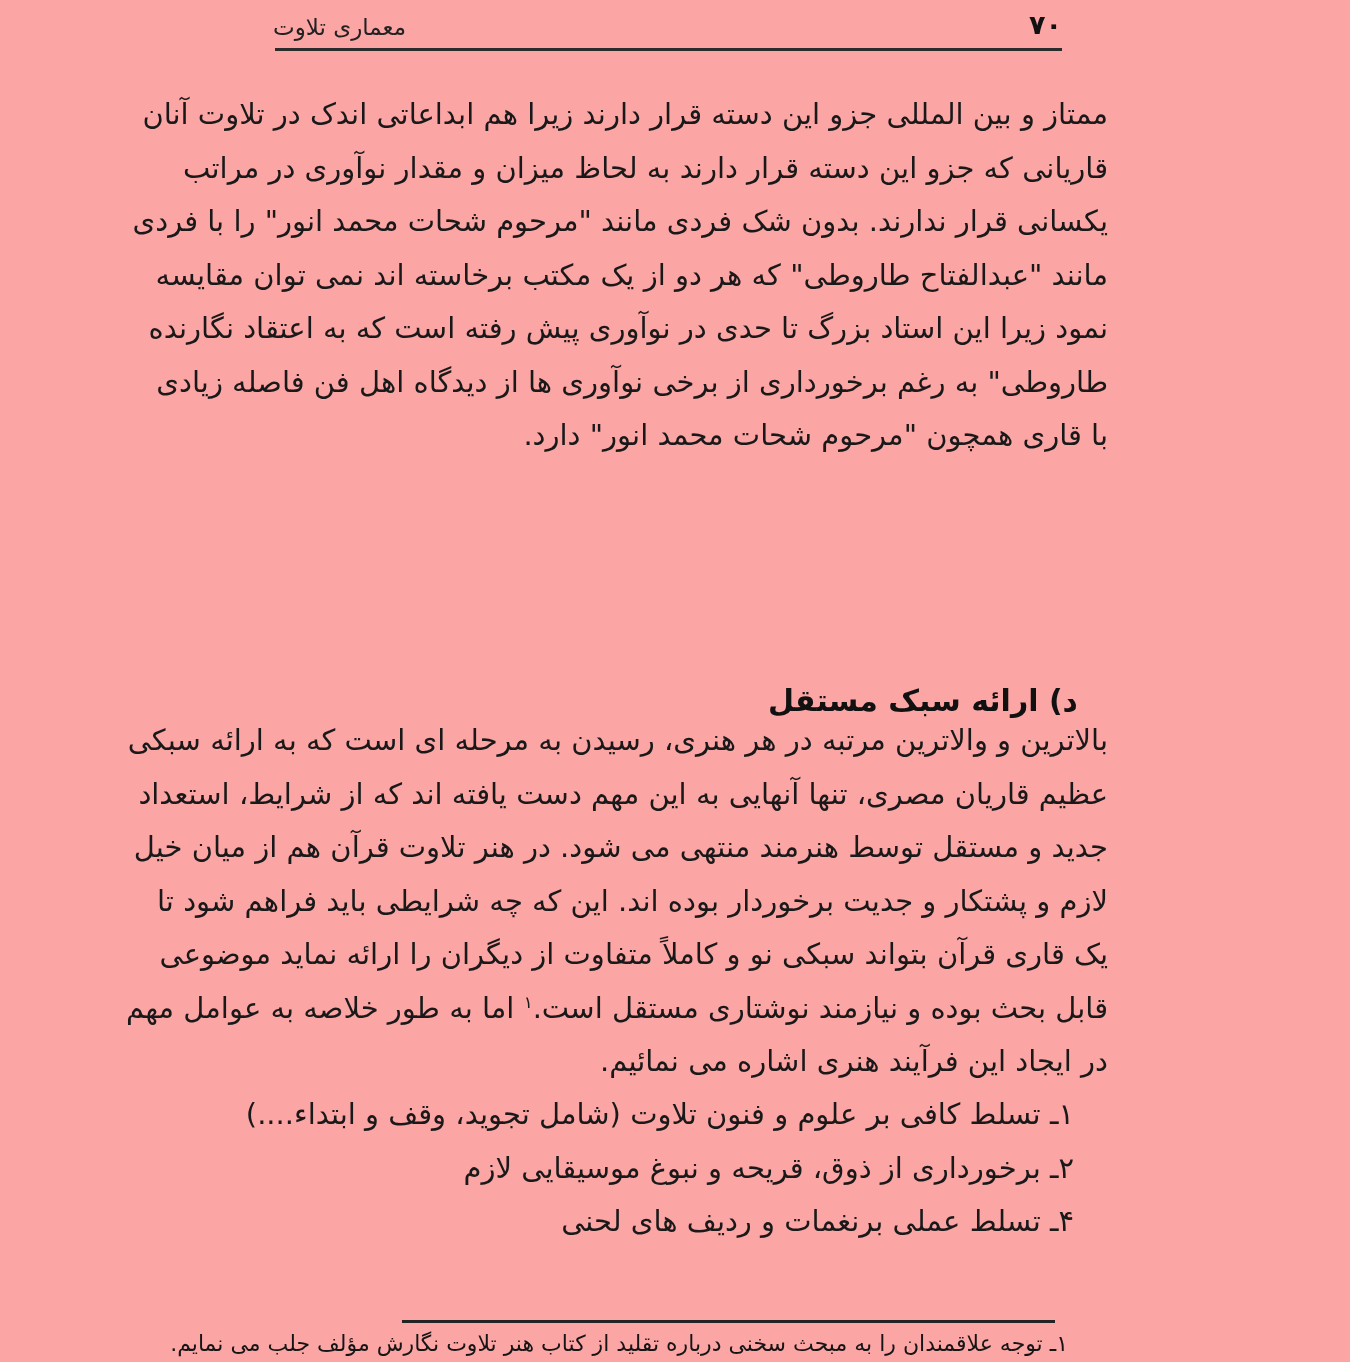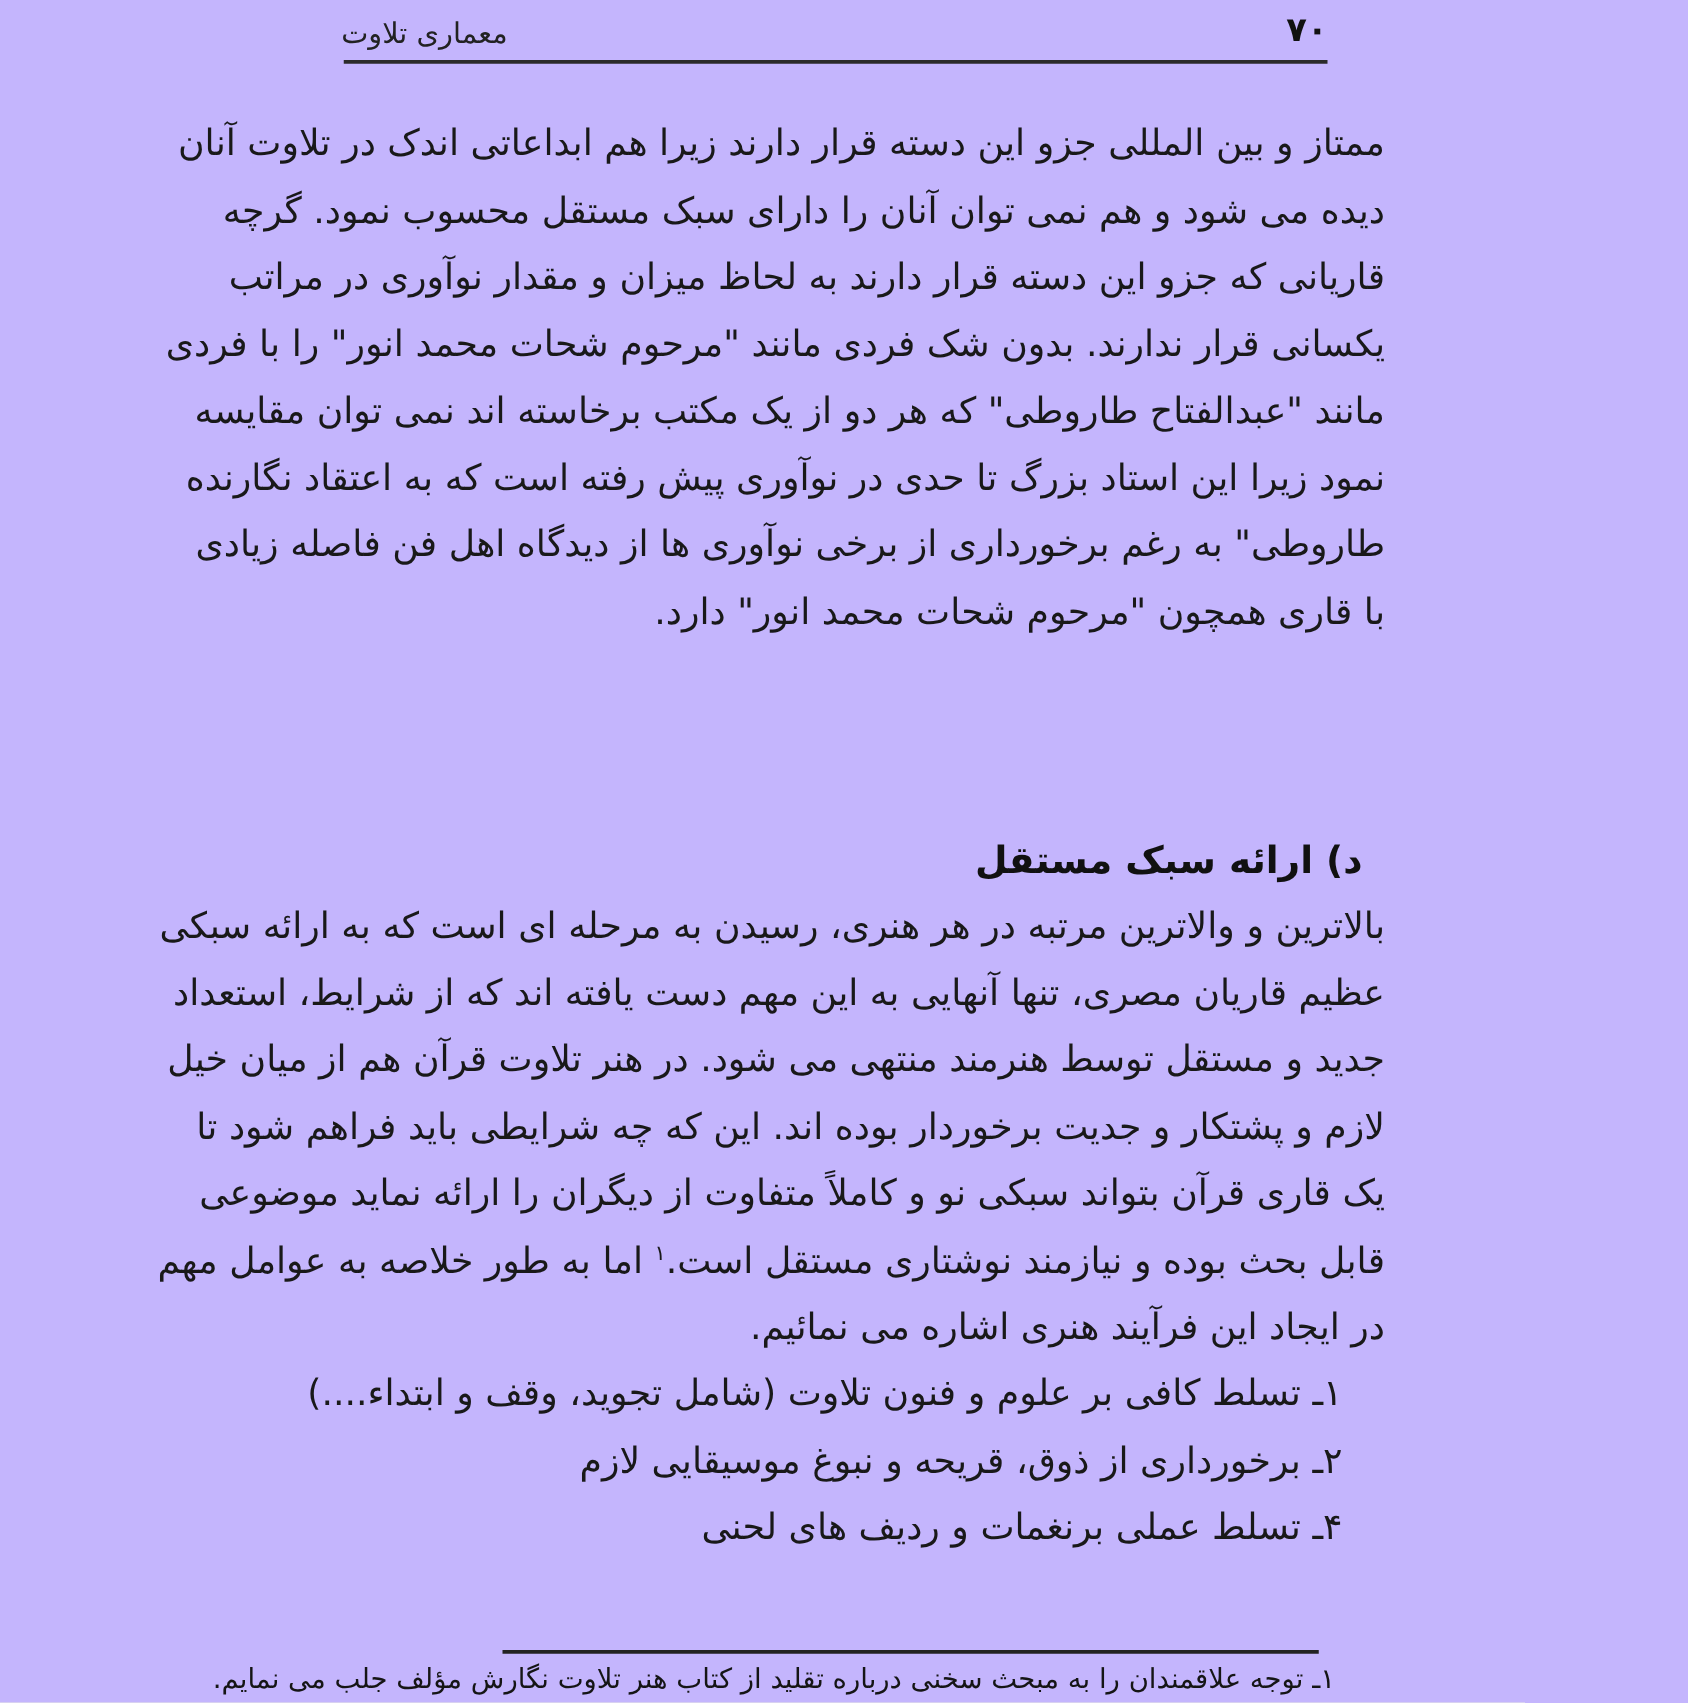--- a/index.html
+++ b/index.html
@@ -4,21 +4,21 @@
 <style>
   html, body {
     margin: 0;
     padding: 0;
     background: #e8e8e8;
   }
   .page {
     position: relative;
     width: 1350px;
     height: 1362px;
-    background: #c4b5fd;
+    background: #fca5a5;
     overflow: hidden;
     font-family: "DejaVu Sans", sans-serif;
     color: #191919;
   }
   
   .running-title {
     position: absolute;
     left: 273px;
     top: 12px;
     font-size: 23px;
@@ -63,21 +63,21 @@
   }
   .line.end {
     text-align-last: right;
   }
   .para1 { position: absolute; top: 88px;  right: 0; left: 0; }
   .para2 { position: absolute; top: 714px; right: 0; left: 0; }
   .section-heading {
     position: absolute;
     top: 663px;
     right: 14px;
-    margin: 4px;
+    margin: 16px;
     font-size: 30px;
     line-height: 44px;
     font-weight: 700;
     color: #111;
     text-align: right;
   }
   .list {
     position: absolute;
     top: 1088px;
     right: 34px;
@@ -120,21 +120,20 @@
 <div class="page">
 
   <div class="running-title">معماری تلاوت</div>
   <div class="page-number">۷۰</div>
   <div class="header-rule"></div>
 
   <div class="content">
 
     <div class="para1">
       <div class="line">ممتاز و بین المللی جزو این دسته قرار دارند زیرا هم ابداعاتی اندک در تلاوت آنان</div>
-      <div class="line">دیده می شود و هم نمی توان آنان را دارای سبک مستقل محسوب نمود. گرچه</div>
       <div class="line">قاریانی که جزو این دسته قرار دارند به لحاظ میزان و مقدار نوآوری در مراتب</div>
       <div class="line">یکسانی قرار ندارند. بدون شک فردی مانند "مرحوم شحات محمد انور" را با فردی</div>
       <div class="line">مانند "عبدالفتاح طاروطی" که هر دو از یک مکتب برخاسته اند نمی توان مقایسه</div>
       <div class="line">نمود زیرا این استاد بزرگ تا حدی در نوآوری پیش رفته است که به اعتقاد نگارنده</div>
       <div class="line">طاروطی" به رغم برخورداری از برخی نوآوری ها از دیدگاه اهل فن فاصله زیادی</div>
       <div class="line end">با قاری همچون "مرحوم شحات محمد انور" دارد.</div>
     </div>
 
     <h2 class="section-heading">د) ارائه سبک مستقل</h2>
 

